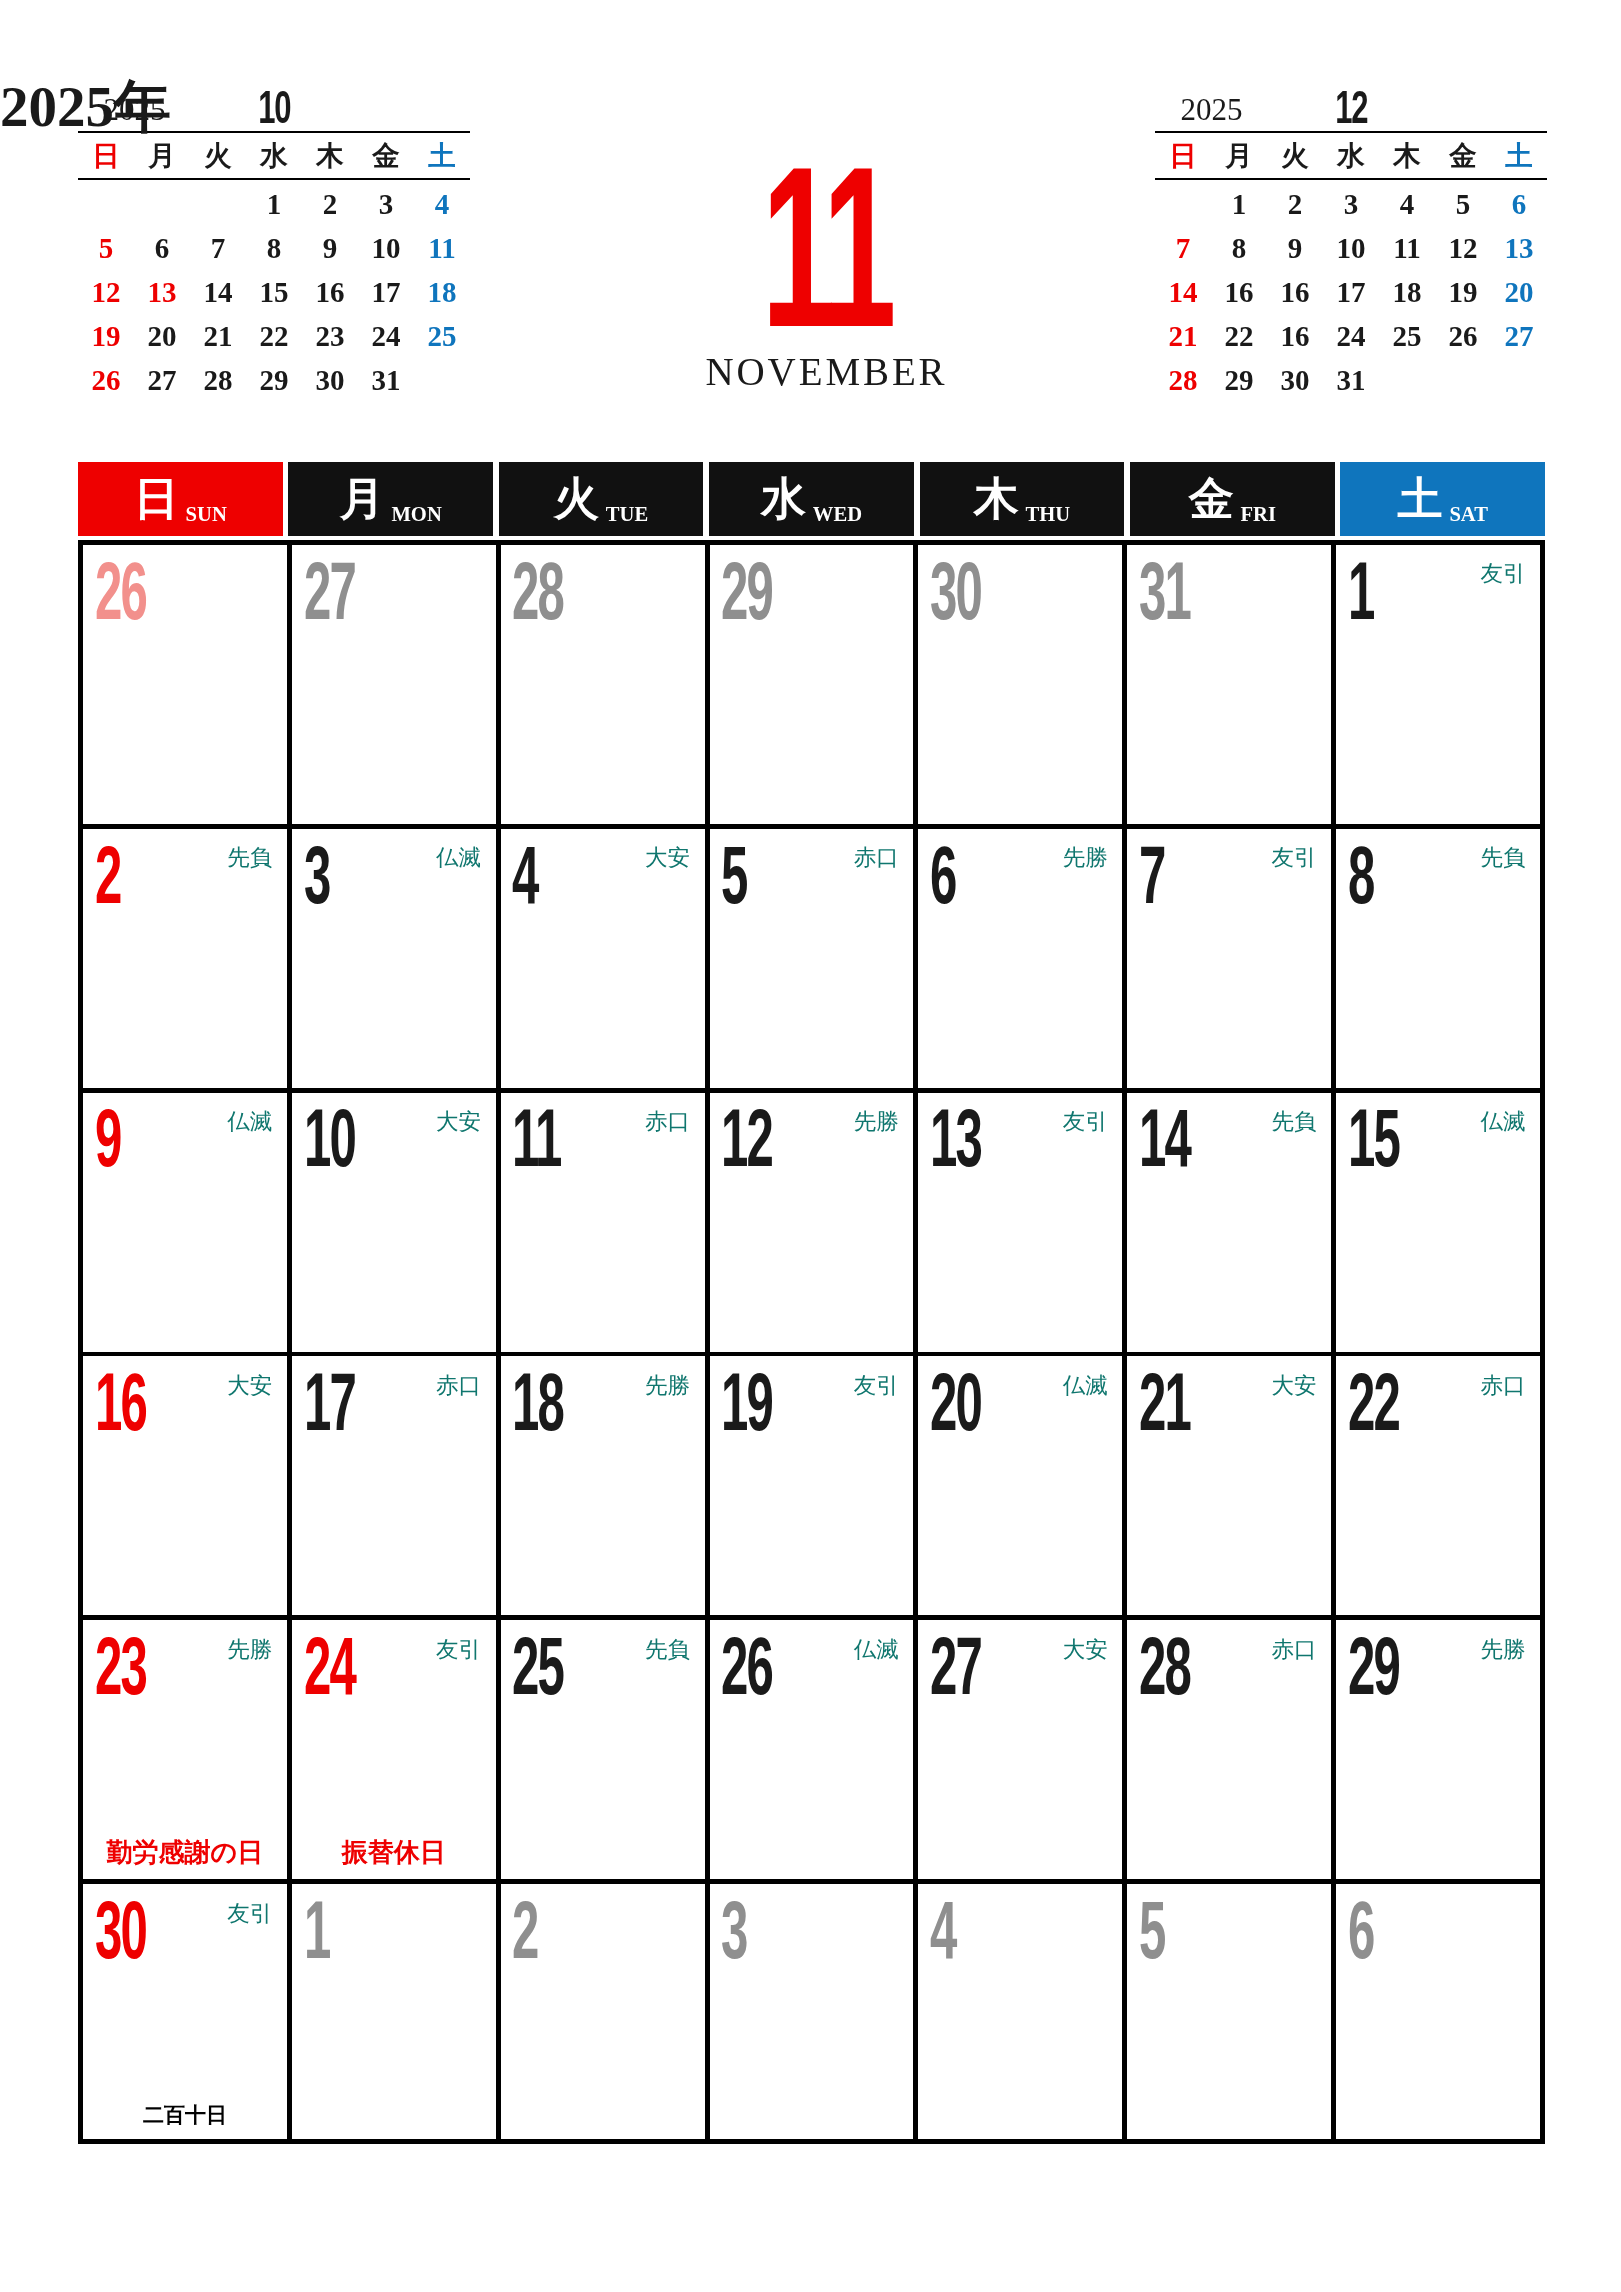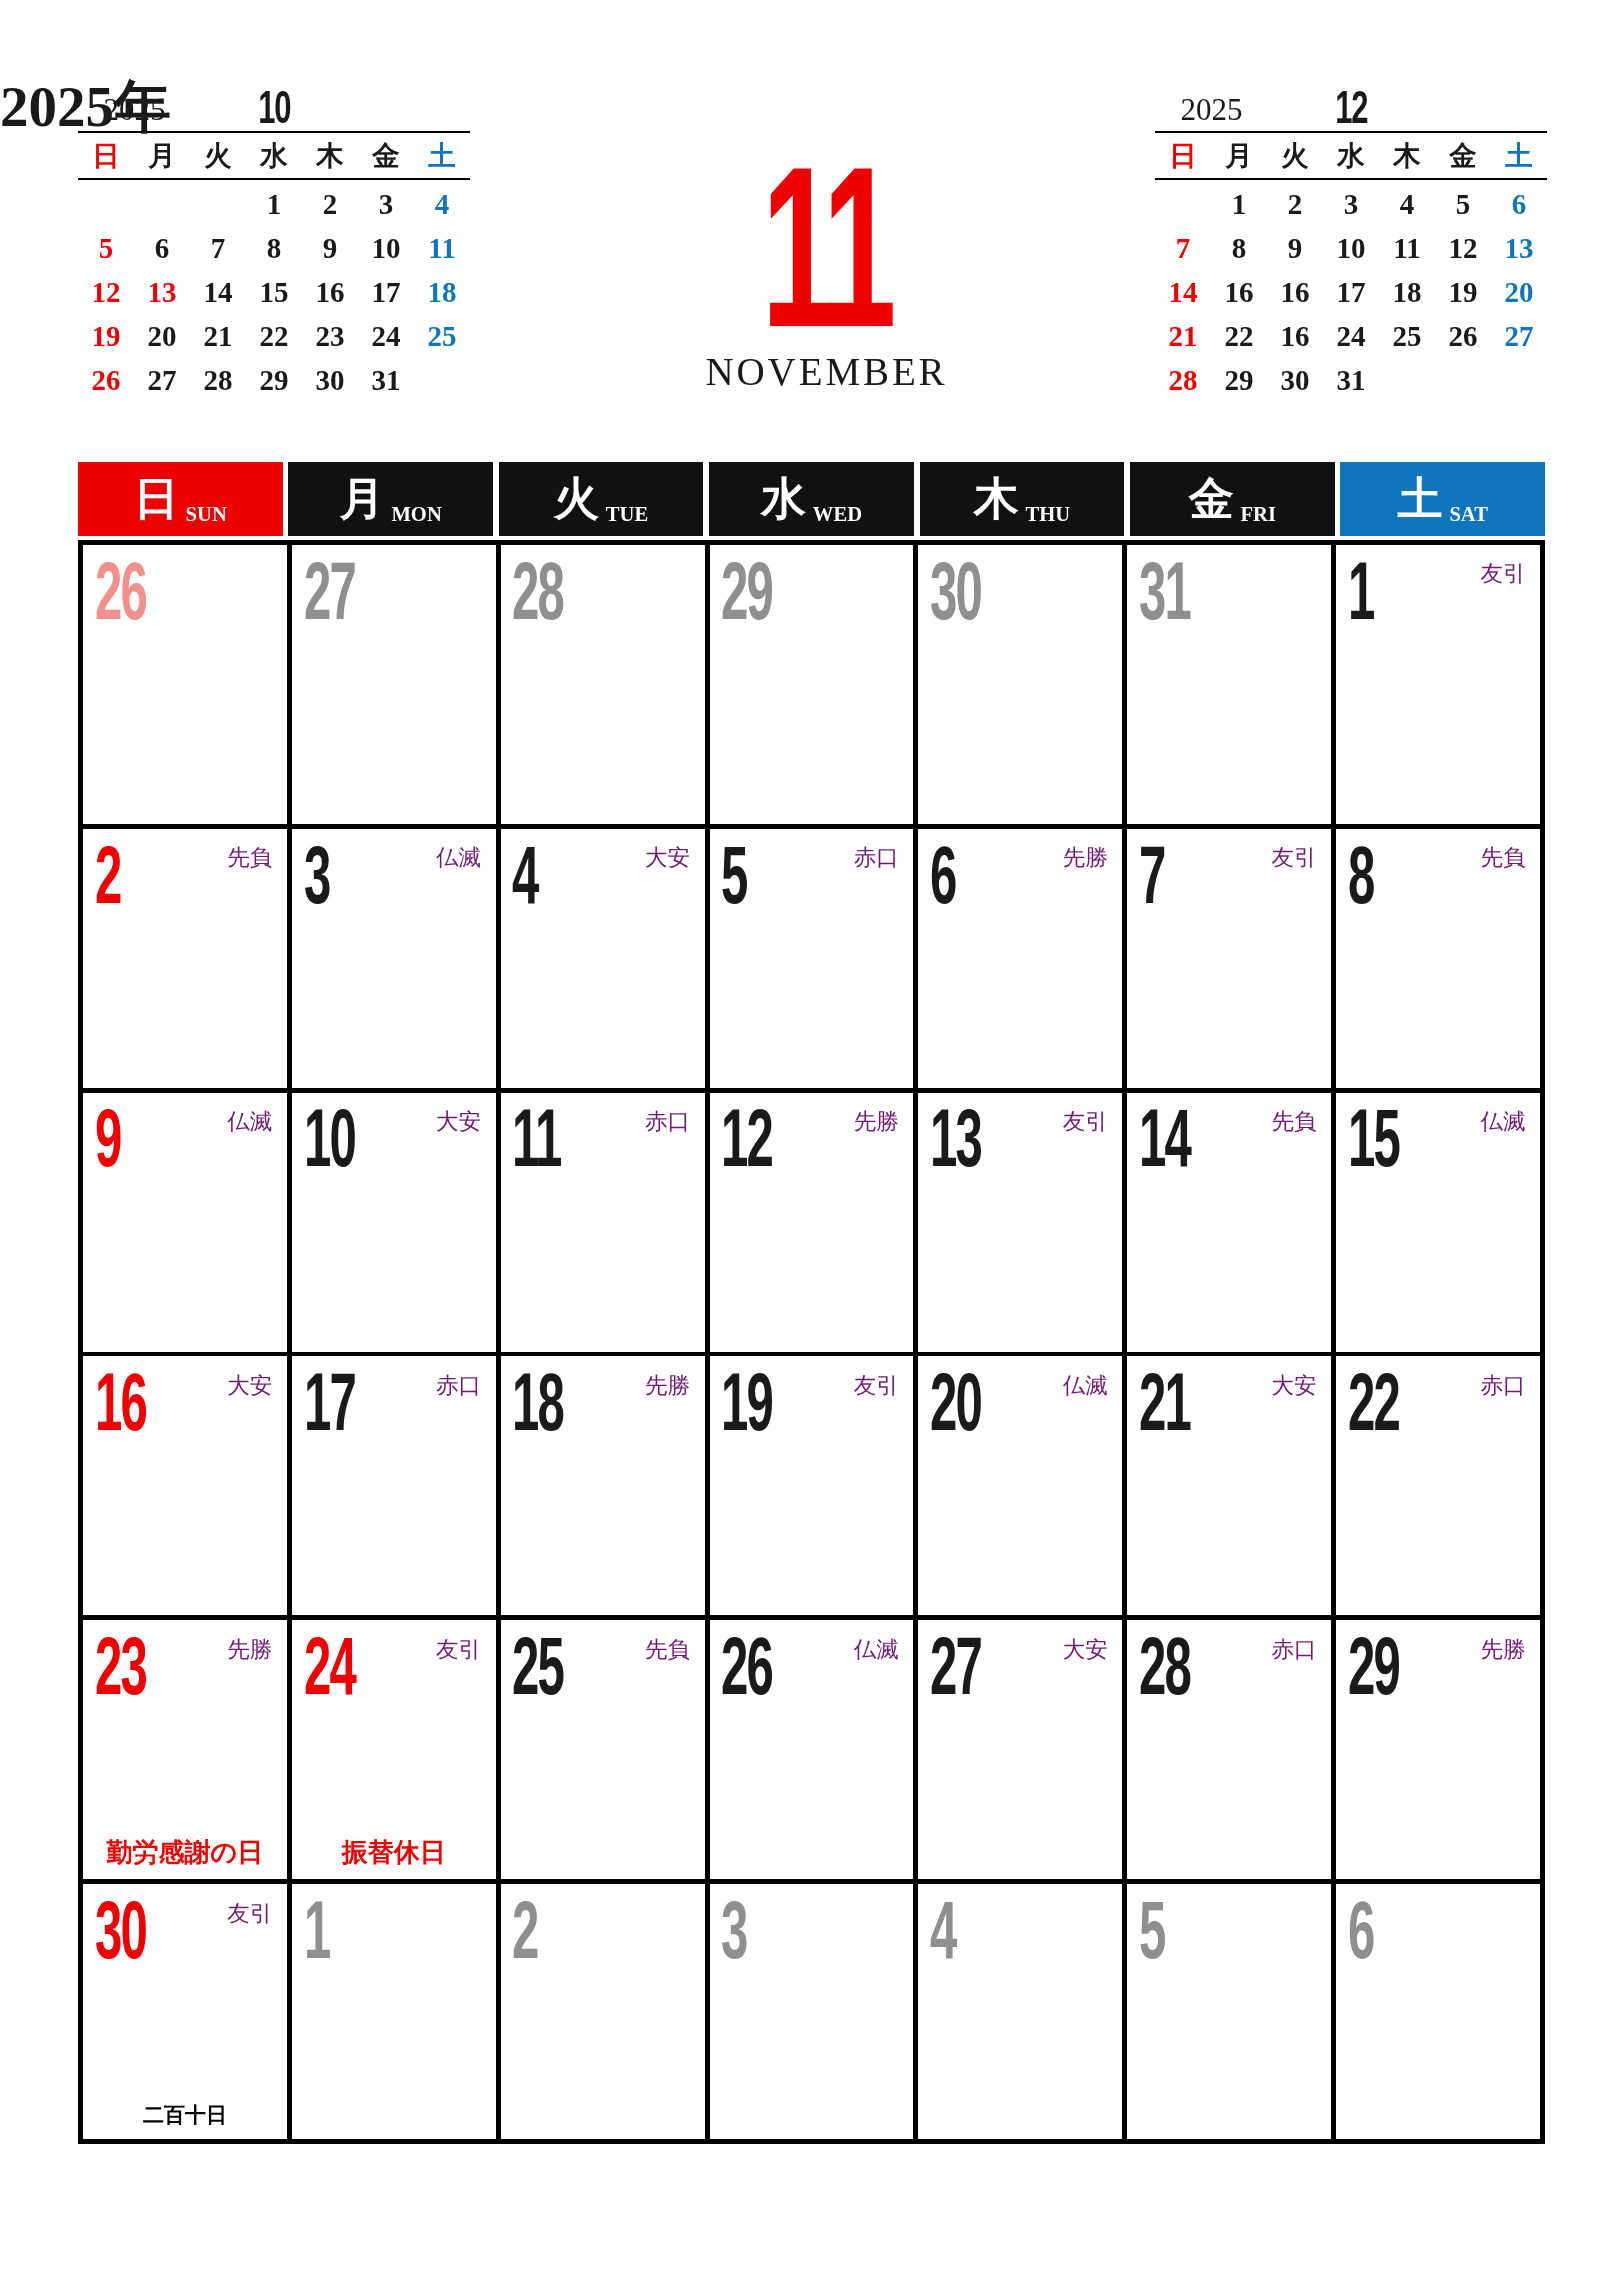--- a/index.html
+++ b/index.html
@@ -38,21 +38,21 @@
   .hd-latin{font-weight:700;font-size:20.6px;margin-left:6.9px;margin-top:31px;font-family:Liberation Serif, serif;}
   .bg-red{background:var(--c-red);}
   .bg-dark{background:var(--c-header-dark);}
   .bg-blue{background:var(--c-blue);}
 
   .mc-body{display:grid;grid-template-columns:repeat(7,1fr);grid-template-rows:279px 259px 259px 259px 259px 255px;
            gap:4.9px;background:#000;padding:4.9px;}
   .cell{background:#fff;position:relative;}
   .num{position:absolute;top:4.9px;left:11.8px;font-weight:700;font-size:82px;line-height:1;
        transform:scaleX(0.6);transform-origin:left top;letter-spacing:-2.9px;}
-  .rokuyo{position:absolute;top:13.7px;right:14.7px;font-size:22.5px;color:#701a75;}
+  .rokuyo{position:absolute;top:13.7px;right:14.7px;font-size:22.5px;color:#0f766e;}
   .holiday{position:absolute;bottom:9.8px;left:0;right:0;text-align:center;color:var(--c-red);font-weight:700;font-size:26px;}
   .note{position:absolute;bottom:9.8px;left:0;right:0;text-align:center;color:#000;font-weight:700;font-size:21px;}
 
   
   .footer-bar{position:absolute;left:76px;top:2149px;width:1467px;height:49px;background:var(--c-bar);}
   .footer-url{position:absolute;right:61px;top:0;line-height:49px;color:#fff;font-size:28px;letter-spacing:1px;}
 </style>
 </head>
 <body>
 

